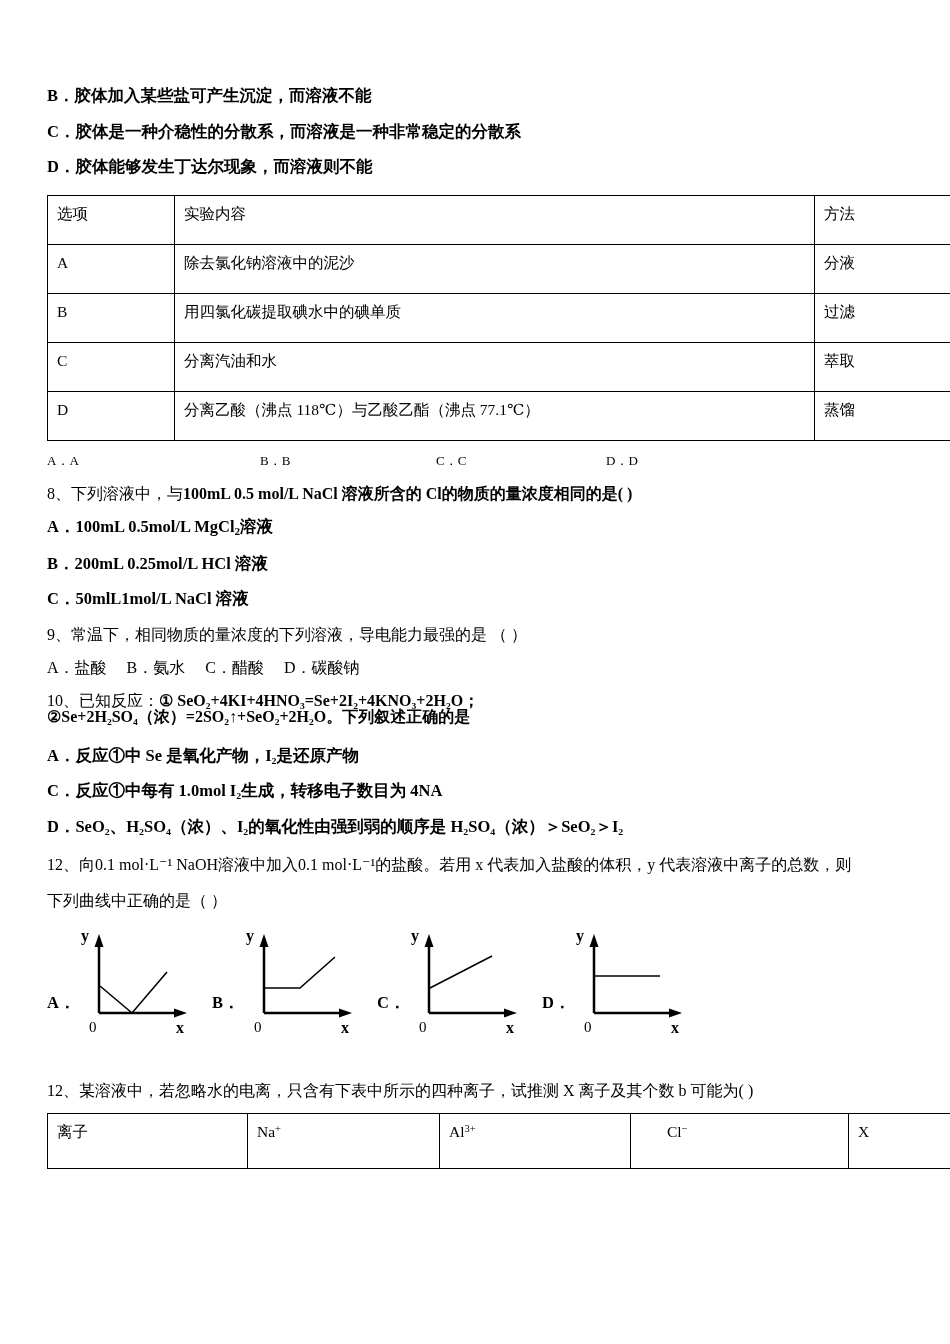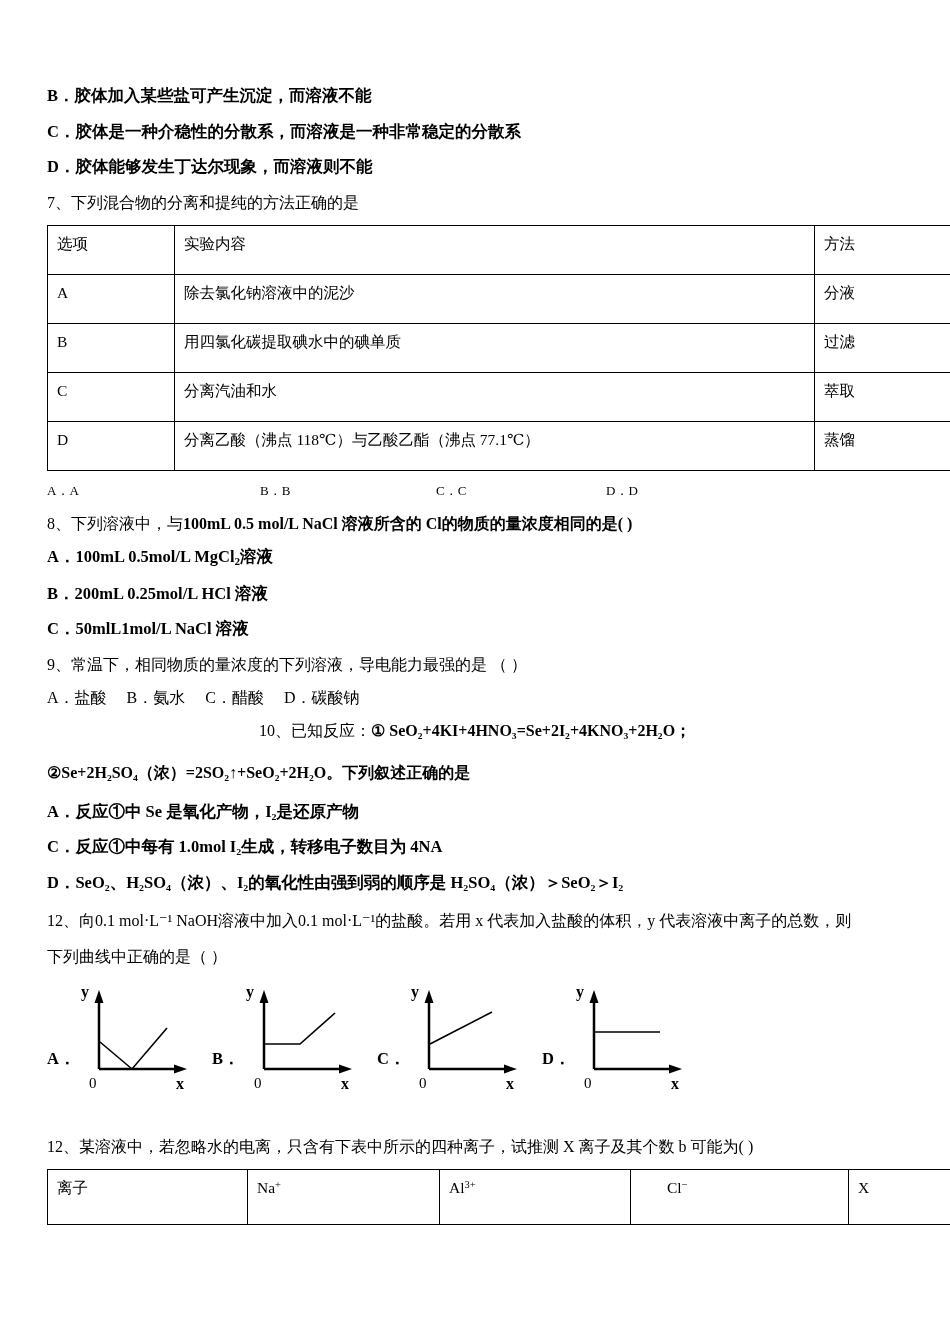--- a/index.html
+++ b/index.html
@@ -117,21 +117,20 @@
     <div class="opt-line">
       <span class="lbl">B．</span><span>胶体加入某些盐可产生沉淀，而溶液不能</span>
     </div>
     <div class="opt-line">
       <span class="lbl">C．</span><span>胶体是一种介稳性的分散系，而溶液是一种非常稳定的分散系</span>
     </div>
     <div class="opt-line">
       <span class="lbl">D．</span><span>胶体能够发生丁达尔现象，而溶液则不能</span>
     </div>
 
-    <div class="q-line" style="margin-bottom:14px;">7、下列混合物的分离和提纯的方法正确的是</div>
 
     <table class="exam" id="methods-table">
       <tbody>
           <tr>
         <td class="c1">选项</td>
         <td class="c2">实验内容</td>
         <td class="c3">方法</td>
       </tr>
       <tr>
         <td class="c1">A</td>
@@ -175,21 +174,21 @@
     </div>
     <div class="opt-line">
       <span class="lbl">C．</span><span>50mlL1mol/L NaCl 溶液</span>
     </div>
 
     <div class="q-line" style="margin-bottom:17px;">9、常温下，相同物质的量浓度的下列溶液，导电能力最强的是    （       ）</div>
     <div class="q-line" style="margin-bottom:17px;">
       <span>A．盐酸</span>&nbsp;&nbsp;&nbsp;&nbsp;&nbsp;<span>B．氨水</span>&nbsp;&nbsp;&nbsp;&nbsp;&nbsp;<span>C．醋酸</span>&nbsp;&nbsp;&nbsp;&nbsp;&nbsp;<span>D．碳酸钠</span>
     </div>
 
-    <div class="q-line" style="margin-bottom:26px;text-align:center;">
+    <div class="q-line" style="margin-bottom:0;">
       <span>10、已知反应：</span><span class="bold">① SeO₂+4KI+4HNO₃=Se+2I₂+4KNO₃+2H₂O；</span>
     </div>
     <div class="q-line bold" style="margin-bottom:23px;">②Se+2H₂SO₄（浓）=2SO₂↑+SeO₂+2H₂O。下列叙述正确的是</div>
 
     <div class="opt-line">A．反应①中 Se 是氧化产物，I₂是还原产物</div>
     <div class="opt-line">
       <span>C．反应①中每有 1.0mol I₂生成，转移电子数目为 4NA</span>
     </div>
     <div class="opt-line" style="margin-bottom:22px;">D．SeO₂、H₂SO₄（浓）、I₂的氧化性由强到弱的顺序是 H₂SO₄（浓）＞SeO₂＞I₂</div>
 

